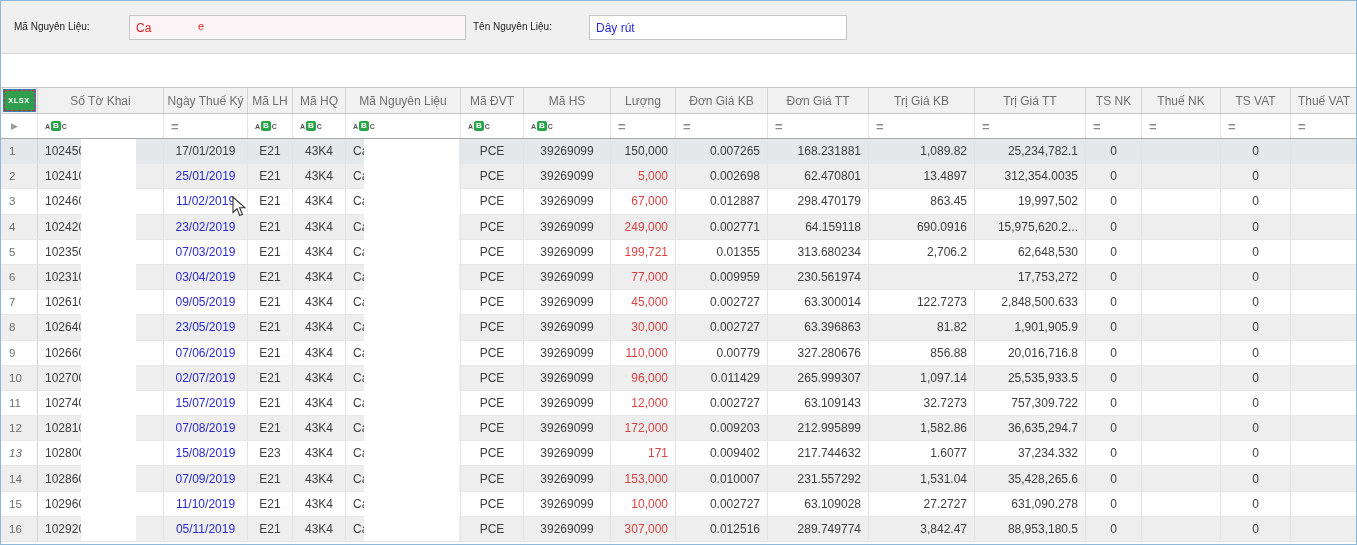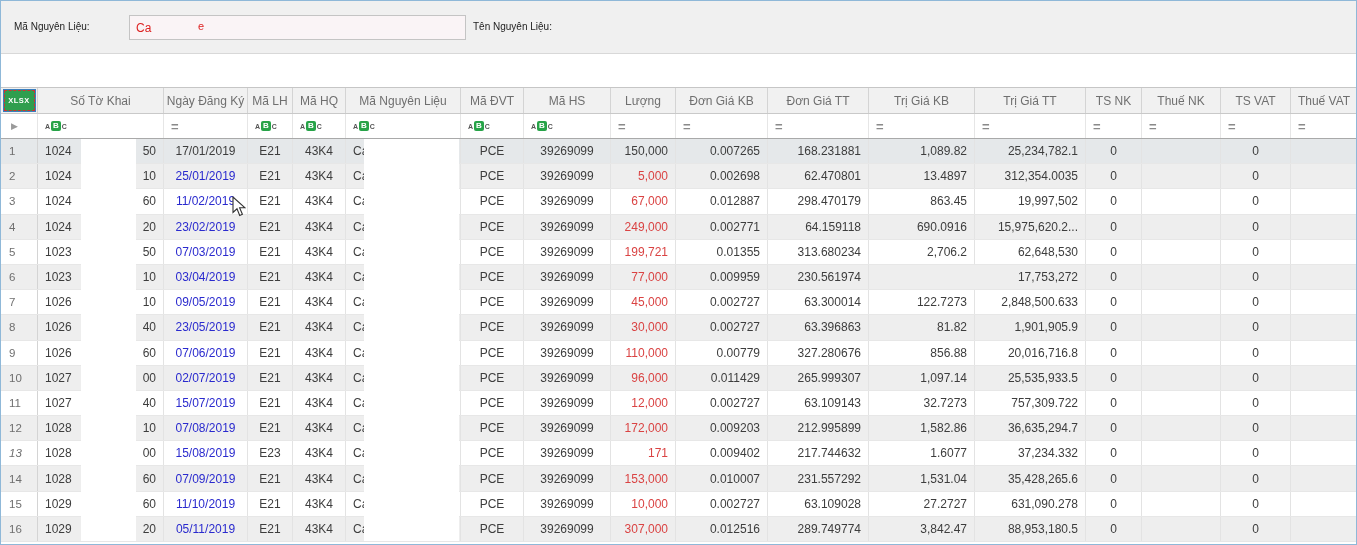--- a/index.html
+++ b/index.html
@@ -60,21 +60,21 @@
   .body-row.even  { background:#eeeeee; }
   .body-row.first { background:#e5e8ea; }
   .cell { border-right:1px solid #e3e3e3; font-size:12px; color:#3d3d3d;
           display:flex; align-items:center; padding:0 7px;
           white-space:nowrap; overflow:hidden; flex:none; }
   .cell.ind { color:#6f6f6f; font-size:11.5px; justify-content:flex-start; padding-left:8px;
               border-right:1px solid #d4d4d4; }
   .cell.al { justify-content:flex-start; }
   .cell.ac { justify-content:center; }
   .cell.ar { justify-content:flex-end; }
-  .cell.split { justify-content:space-between; }
+  .cell.split { }
   .cell .blue { color:#2a2ace; }
   .cell .red  { color:#da4343; }
   .cell .black{ color:#3d3d3d; }
 
   
   .xlsx-btn {
     width:31px; height:21px; background:#2f9e4e; border:1px solid #cc3333;
     outline:1px solid #3a7ebf; border-style:dashed; display:flex; align-items:center;
     justify-content:center; color:#fff; font-size:7.5px; font-weight:bold;
     letter-spacing:0.5px; cursor:pointer;
@@ -94,29 +94,32 @@
 <div class="window">
 
 
   <div class="filterbar">
     <span class="flabel l1">Mã Nguyên Liệu:</span>
     <div class="tbox b1">
       <span>Ca</span>
       <span class="frag">e</span>
     </div>
     <span class="flabel l2">Tên Nguyên Liệu:</span>
+    <div class="tbox b2">
+      <span>Dây rút</span>
+    </div>
   </div>
 
   <div class="grid">
     <div class="g-row hdr" id="hdr-row">
         <div class="hdr-cell" style="width: 37px;">
           <div class="xlsx-btn">XLSX</div>
         </div>
         <div class="hdr-cell" style="width: 126px;">Số Tờ Khai</div>
-        <div class="hdr-cell" style="width: 84px;">Ngày Đăng Ký</div>
+        <div class="hdr-cell" style="width: 84px;">Ngày Thuế Ký</div>
         <div class="hdr-cell" style="width: 45px;">Mã LH</div>
         <div class="hdr-cell" style="width: 53px;">Mã HQ</div>
         <div class="hdr-cell" style="width: 115px;">Mã Nguyên Liệu</div>
         <div class="hdr-cell" style="width: 63px;">Mã ĐVT</div>
         <div class="hdr-cell" style="width: 87px;">Mã HS</div>
         <div class="hdr-cell" style="width: 65px;">Lượng</div>
         <div class="hdr-cell" style="width: 92px;">Đơn Giá KB</div>
         <div class="hdr-cell" style="width: 101px;">Đơn Giá TT</div>
         <div class="hdr-cell" style="width: 106px;">Trị Giá KB</div>
         <div class="hdr-cell" style="width: 111px;">Trị Giá TT</div>

